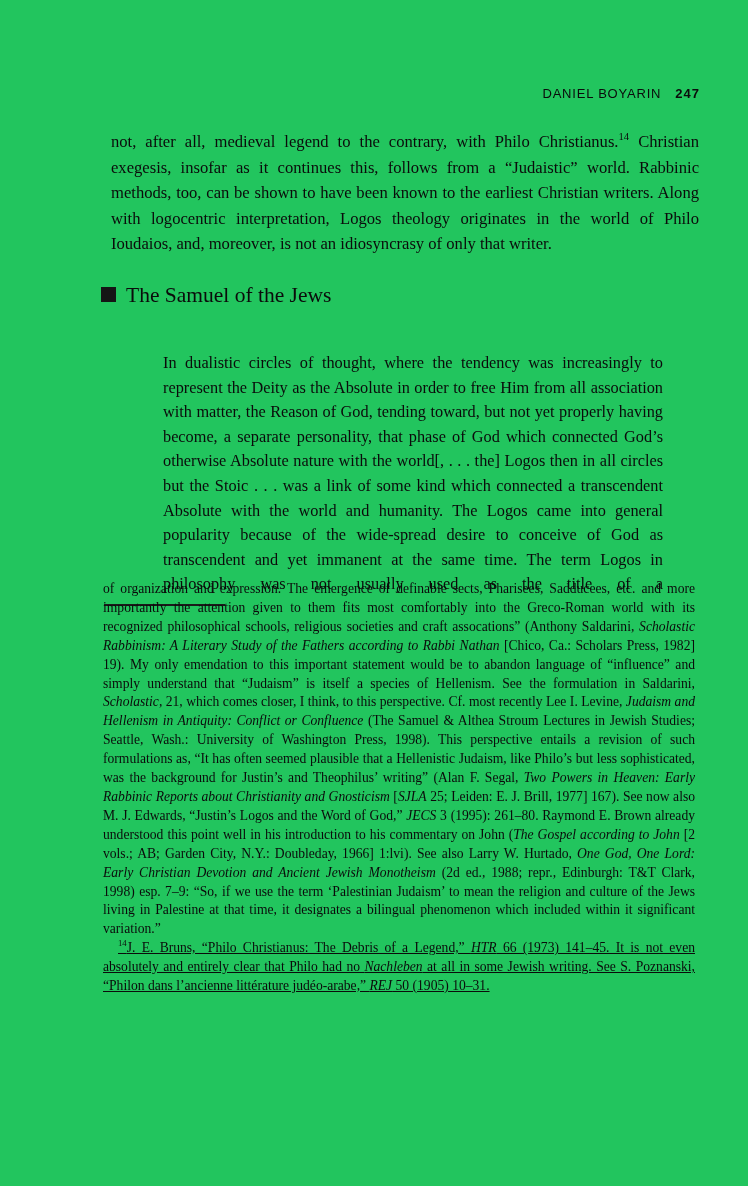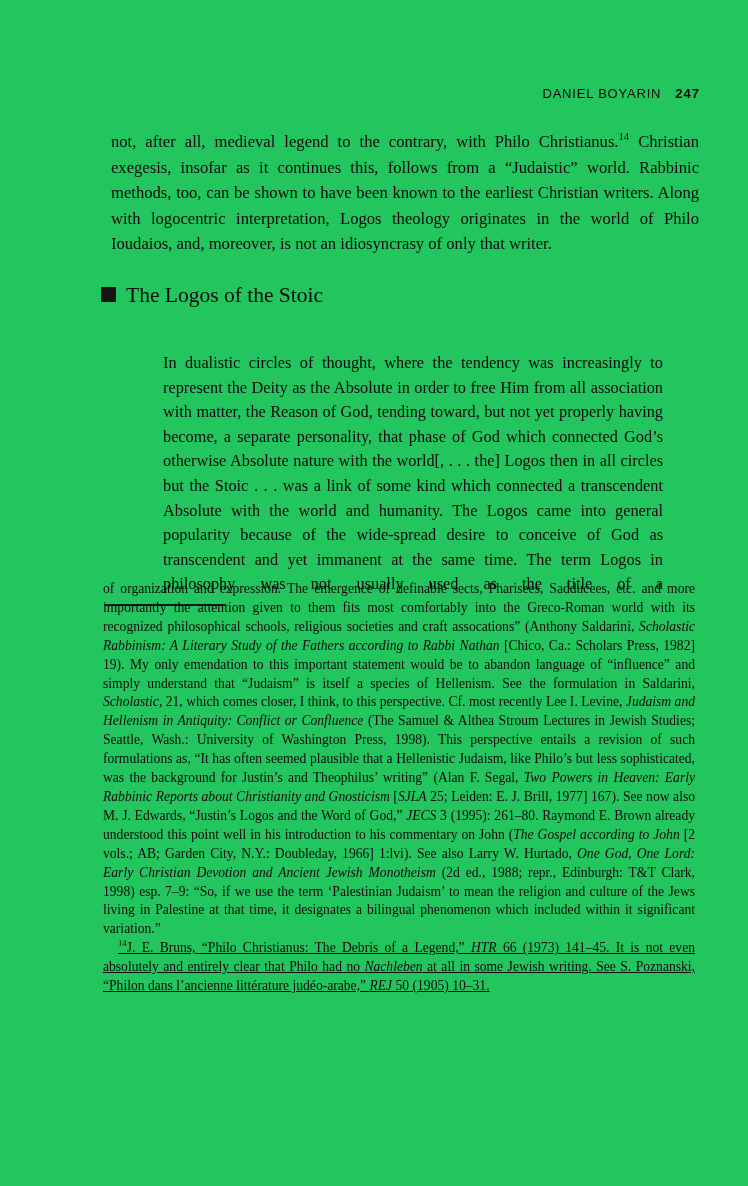--- a/index.html
+++ b/index.html
@@ -73,21 +73,21 @@
 
 <div class="page">
 
   <header class="running-head">
     <span>DANIEL BOYARIN</span><span class="pagenum">247</span>
   </header>
 
   <p class="body-par"><span>not, after all, medieval legend to the contrary, with Philo Christianus.</span><span class="sup">14</span><span> Christian exegesis, insofar as it continues this, follows from a “Judaistic” world. Rabbinic methods, too, can be shown to have been known to the earliest Christian writers. Along with logocentric interpretation, Logos theology originates in the world of Philo Ioudaios, and, moreover, is not an idiosyncrasy of only that writer.</span></p>
 
   <h2 class="section-heading">
-    <span class="sq"></span><span>The Logos of the Stoic</span>
+    <span class="sq"></span><span>The Samuel of the Jews</span>
   </h2>
 
   <blockquote class="quote">In dualistic circles of thought, where the tendency was increasingly to represent the Deity as the Absolute in order to free Him from all association with matter, the Reason of God, tending toward, but not yet properly having become, a separate personality, that phase of God which connected God’s otherwise Absolute nature with the world[, . . . the] Logos then in all circles but the Stoic . . . was a link of some kind which connected a transcendent Absolute with the world and humanity. The Logos came into general popularity because of the wide-spread desire to conceive of God as transcendent and yet immanent at the same time. The term Logos in philosophy was not usually used as the title of a</blockquote>
 
   <div class="fn-rule"></div>
 
   <div class="footnotes">
     <p class="fn fn-cont"><span>of organization and expression. The emergence of definable sects, Pharisees, Sadducees, etc. and more importantly the attention given to them fits most comfortably into the Greco-Roman world with its recognized philosophical schools, religious societies and craft assocations” (Anthony Saldarini, </span><span class="i">Scholastic Rabbinism: A Literary Study of the Fathers according to Rabbi Nathan</span><span> [Chico, Ca.: Scholars Press, 1982] 19). My only emendation to this important statement would be to abandon language of “influence” and simply understand that “Judaism” is itself a species of Hellenism. See the formulation in Saldarini, </span><span class="i">Scholastic</span><span>, 21, which comes closer, I think, to this perspective. Cf. most recently Lee I. Levine, </span><span class="i">Judaism and Hellenism in Antiquity: Conflict or Confluence</span><span> (The Samuel &amp; Althea Stroum Lectures in Jewish Studies; Seattle, Wash.: University of Washington Press, 1998). This perspective entails a revision of such formulations as, “It has often seemed plausible that a Hellenistic Judaism, like Philo’s but less sophisticated, was the background for Justin’s and Theophilus’ writing” (Alan F. Segal, </span><span class="i">Two Powers in Heaven: Early Rabbinic Reports about Christianity and Gnosticism</span><span> [</span><span class="i">SJLA</span><span> 25; Leiden: E. J. Brill, 1977] 167). See now also M. J. Edwards, “Justin’s Logos and the Word of God,” </span><span class="i">JECS</span><span> 3 (1995): 261–80. Raymond E. Brown already understood this point well in his introduction to his commentary on John (</span><span class="i">The Gospel according to John</span><span> [2 vols.; AB; Garden City, N.Y.: Doubleday, 1966] 1:lvi). See also Larry W. Hurtado, </span><span class="i">One God, One Lord: Early Christian Devotion and Ancient Jewish Monotheism</span><span> (2d ed., 1988; repr., Edinburgh: T&amp;T Clark, 1998) esp. 7–9: “So, if we use the term ‘Palestinian Judaism’ to mean the religion and culture of the Jews living in Palestine at that time, it designates a bilingual phenomenon which included within it significant variation.”</span></p>
     <p class="fn fn-14"><span class="sup">14</span><span>J. E. Bruns, “Philo Christianus: The Debris of a Legend,” </span><span class="i">HTR</span><span> 66 (1973) 141–45. It is not even absolutely and entirely clear that Philo had no </span><span class="i">Nachleben</span><span> at all in some Jewish writing. See S. Poznanski, “Philon dans l’ancienne littérature judéo-arabe,” </span><span class="i">REJ</span><span> 50 (1905) 10–31.</span></p>
   </div>

